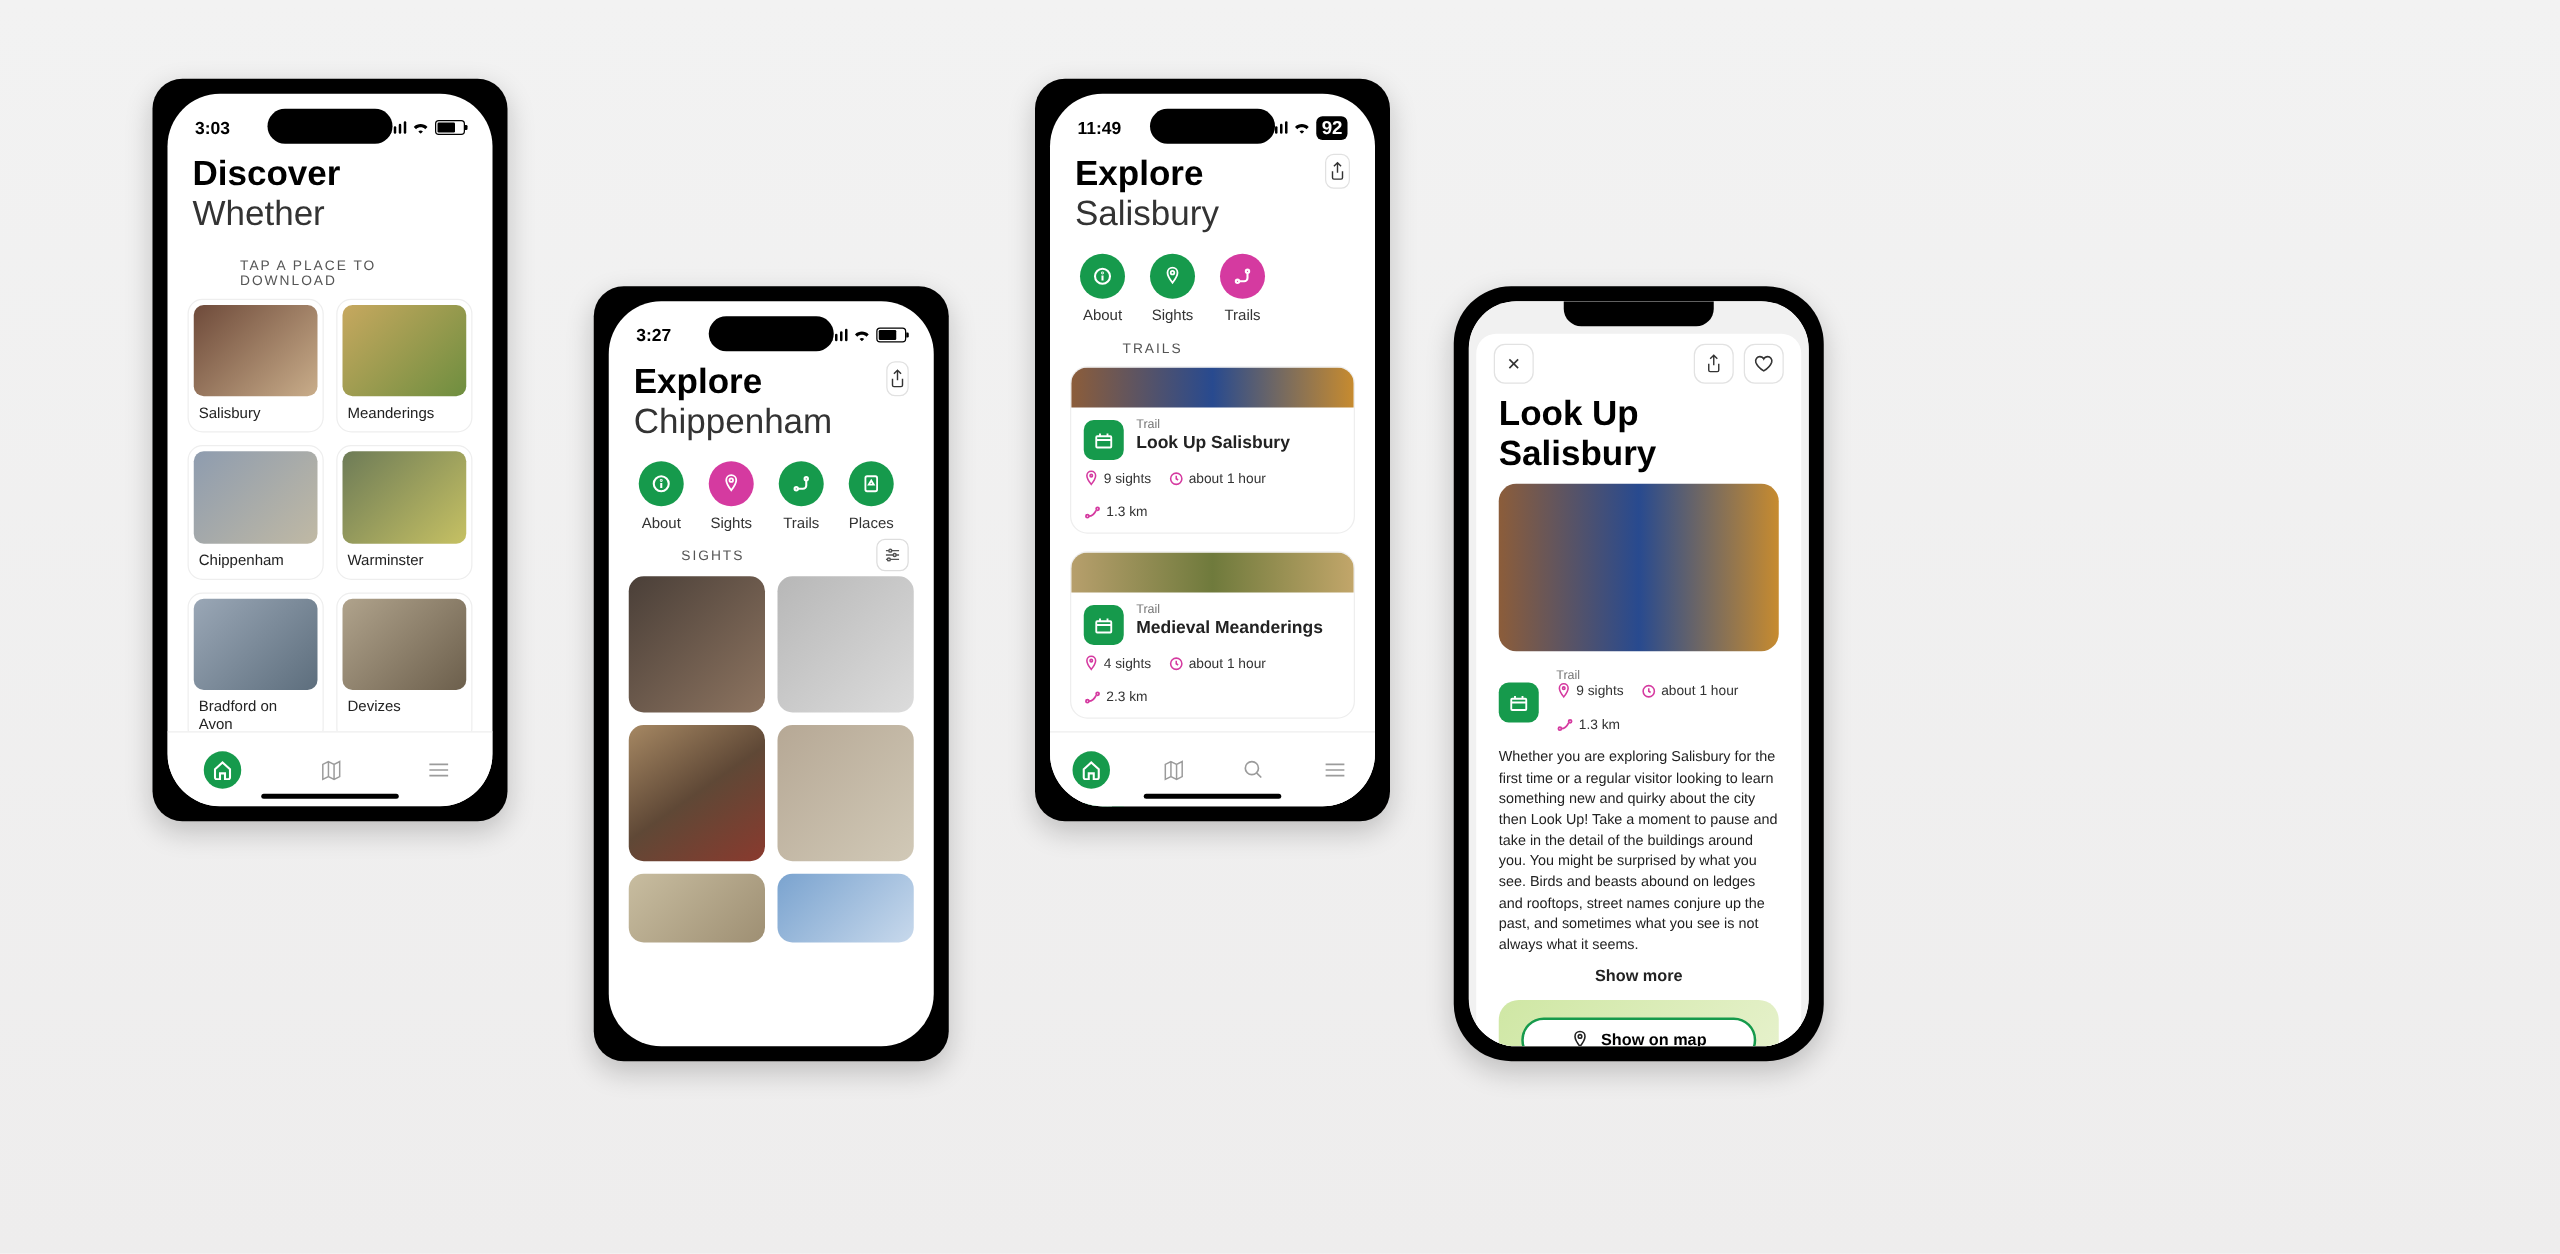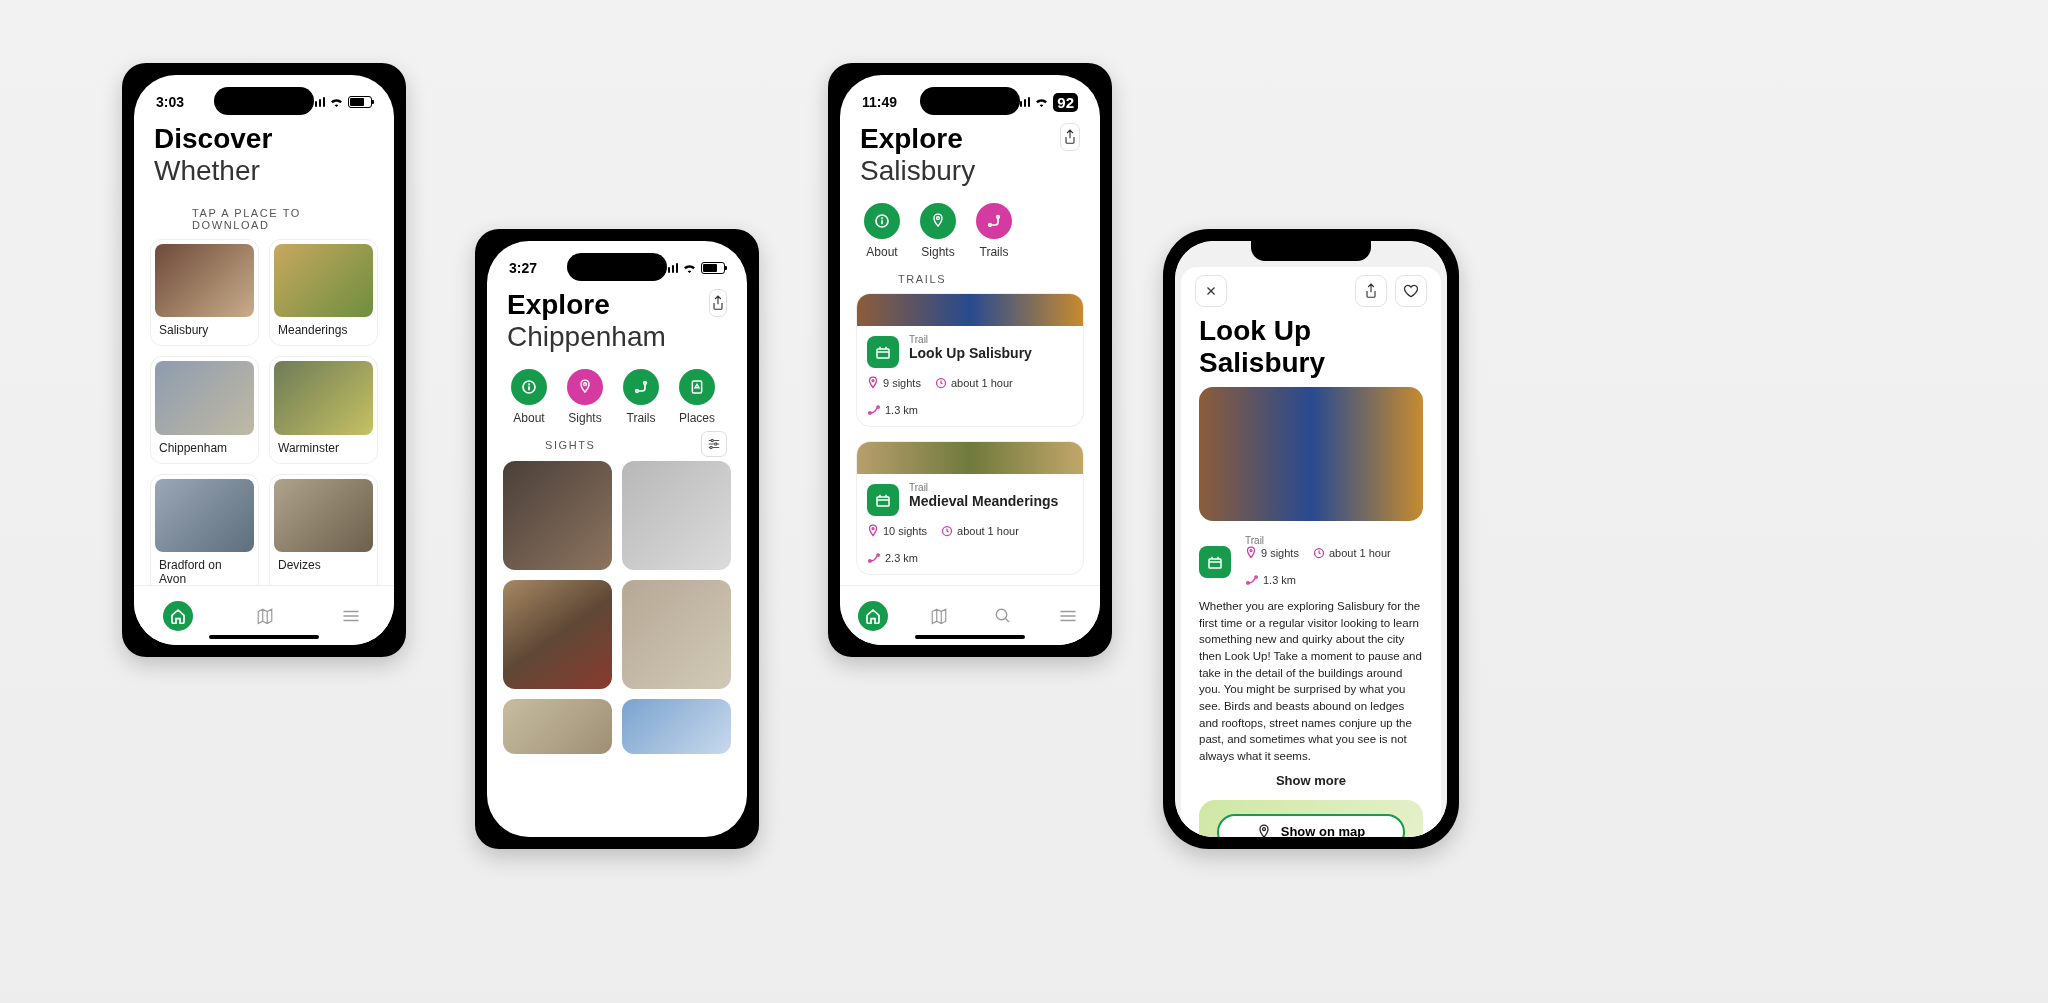--- a/index.html
+++ b/index.html
@@ -474,21 +474,21 @@
               <div class="trail-label-small">Trail</div>
               <div class="trail-title">Medieval Meanderings</div>
             </div>
           </div>
           <div class="trail-meta">
             <div class="meta">
               <svg width="12" height="14" viewBox="0 0 24 28" fill="none" stroke="#d53aa0" stroke-width="2.5">
                   <path d="M12 2c-4 0-7 3-7 7 0 5 7 14 7 14s7-9 7-14c0-4-3-7-7-7z"></path>
                   <circle cx="12" cy="9" r="2"></circle>
                 </svg>
-              <span>10 sights</span>
+              <span>4 sights</span>
             </div>
             <div class="meta">
               <svg width="12" height="12" viewBox="0 0 24 24" fill="none" stroke="#d53aa0" stroke-width="2.5">
                   <circle cx="12" cy="12" r="9"></circle>
                   <path d="M12 7v5l3 2"></path>
                 </svg>
               <span>about 1 hour</span>
             </div>
             <div class="meta">
               <svg width="14" height="12" viewBox="0 0 24 20" fill="none" stroke="#d53aa0" stroke-width="2.5">

